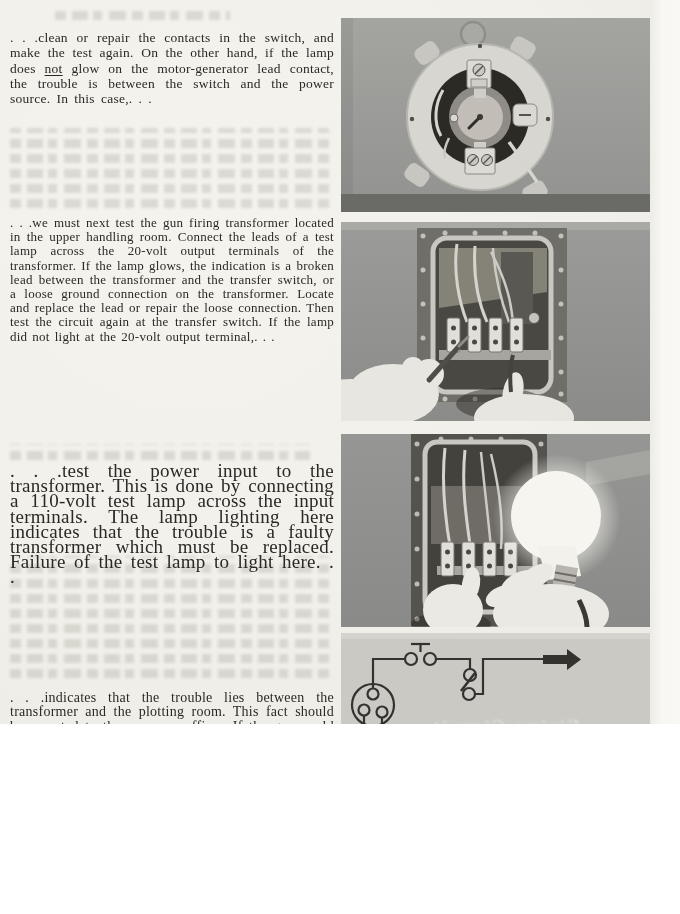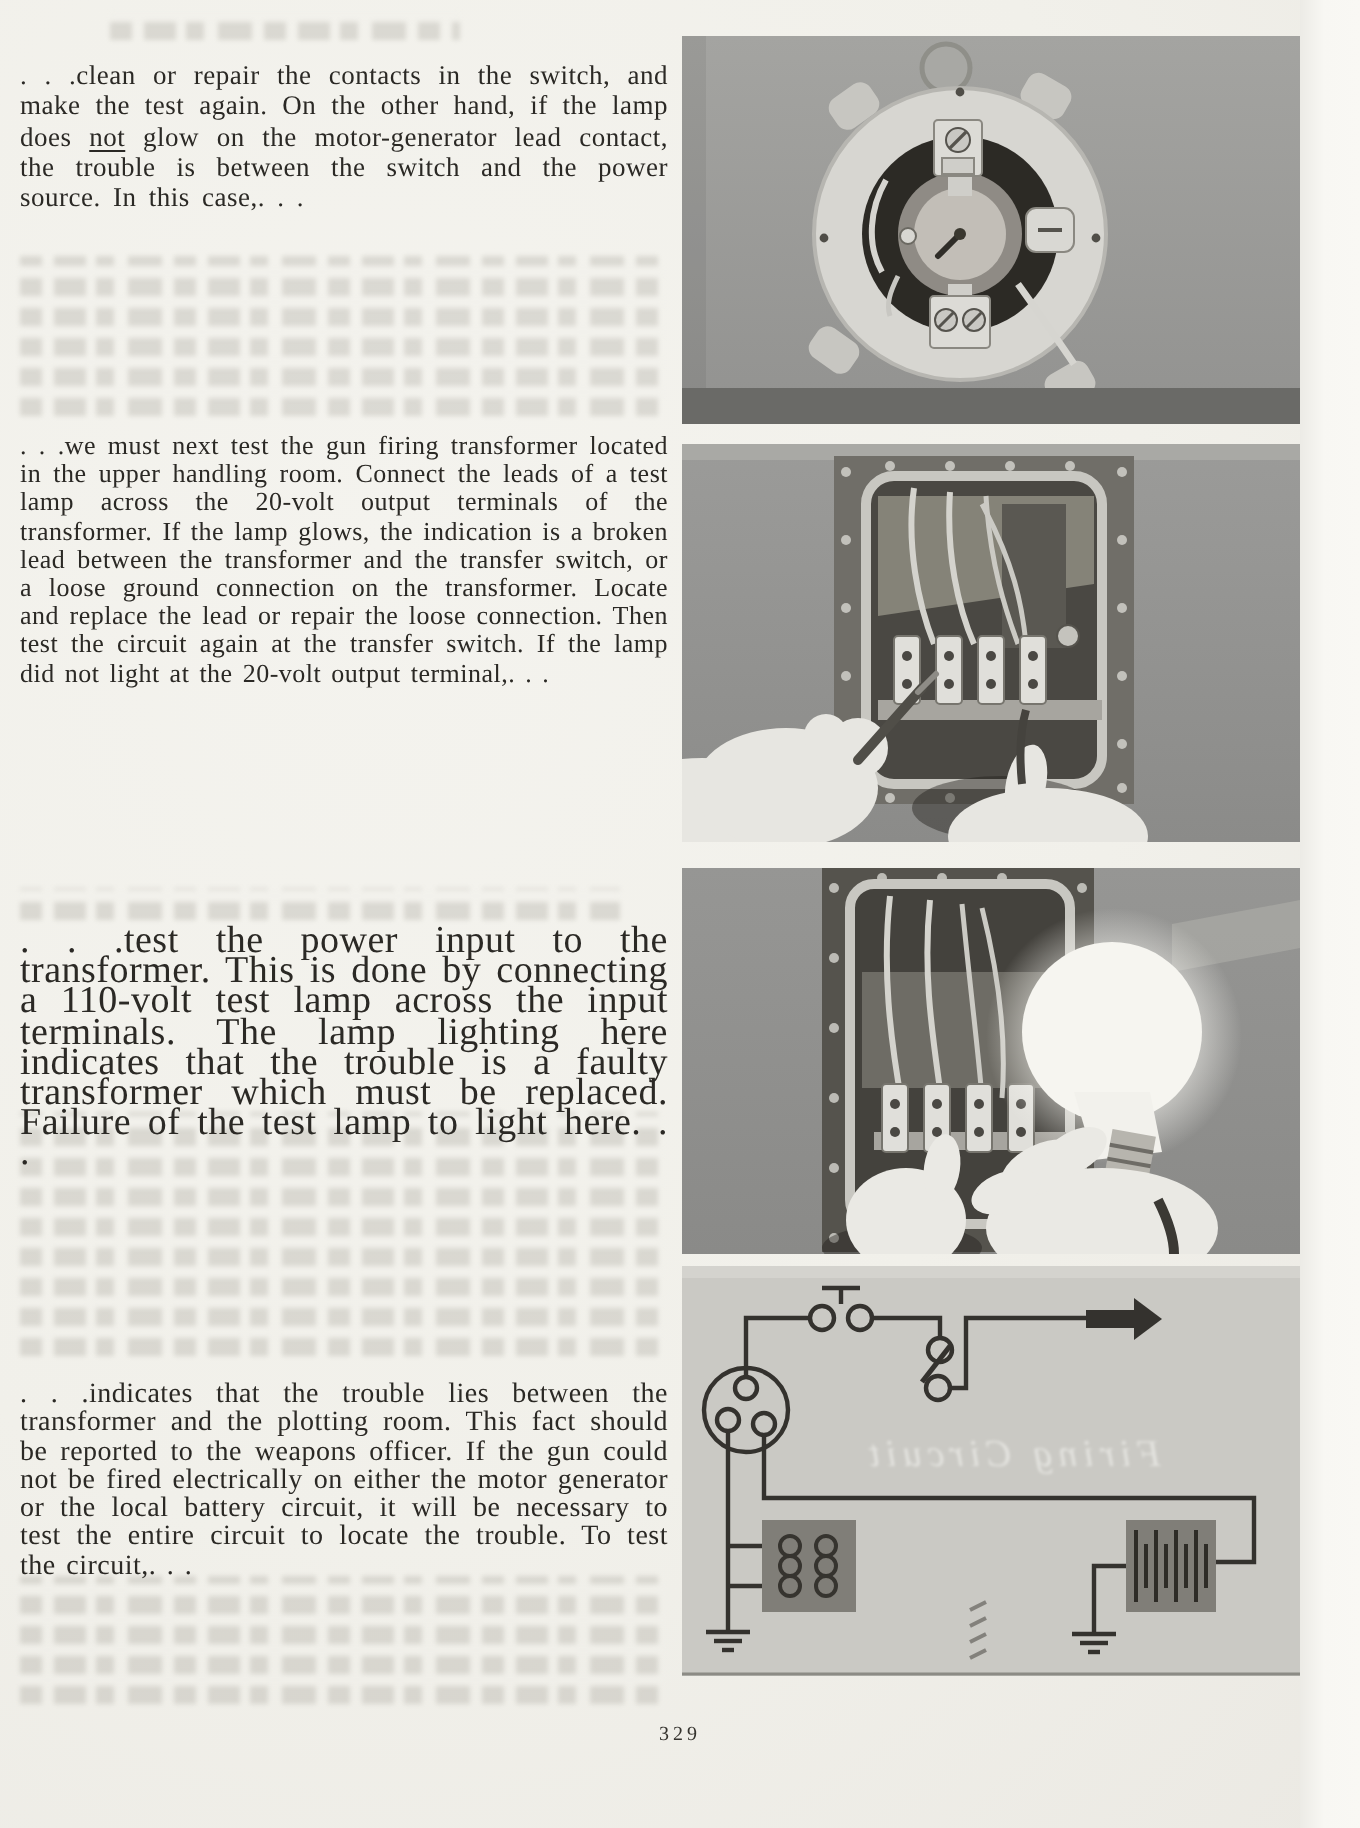--- a/index.html
+++ b/index.html
@@ -1,18 +1,18 @@
 <!DOCTYPE html>
 <html><head>
 <meta charset="utf-8">
 <style>
   html,body{margin:0;padding:0;}
   .page{
     position:relative;
-    width:680px;height:914px;
+    width:680px;height:724px;
     background:radial-gradient(ellipse at 28% 30%, #f4f3ee 0%, #f1f0ea 55%, #ebe9e3 100%);
     overflow:hidden;
     font-family:"Liberation Serif","DejaVu Serif",serif;
     color:#2b2925;
   }
   .right-margin{
     position:absolute;left:650px;top:0;width:30px;height:914px;
     background:linear-gradient(90deg,#ecebe6 0%,#f8f7f3 40%,#f9f8f4 100%);
   }
   .para{

